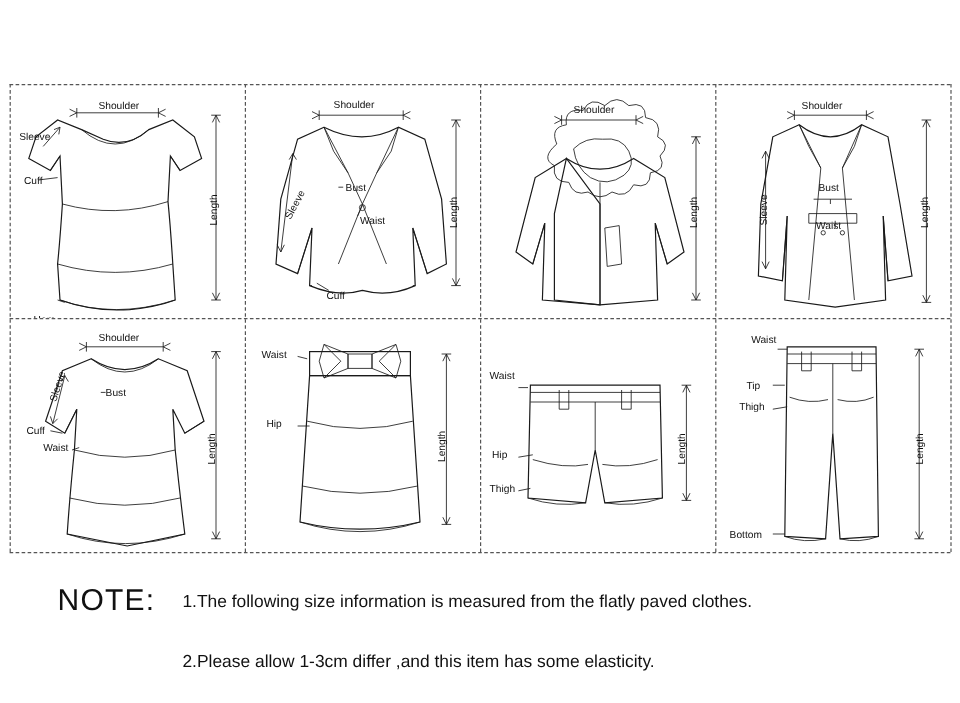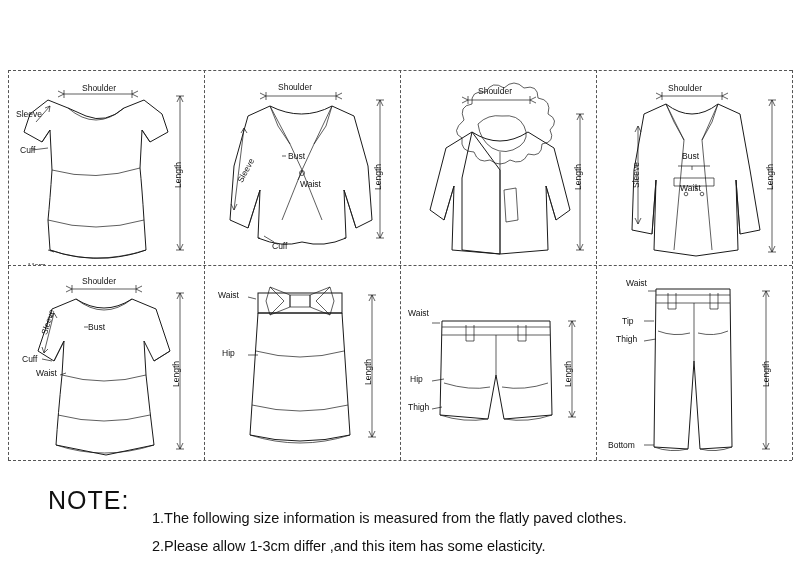--- a/index.html
+++ b/index.html
@@ -92,24 +92,23 @@
     top: 6px;
     font-size: 25px;
     letter-spacing: 1px;
     color: #111;
   }
   .note-line {
     position: absolute;
     left: 152px;
     font-size: 14.5px;
     color: #111;
-    margin-top: 16px;
   }
   .note-line.l1 { top: 14px; }
-  .note-line.l2 { top: 42px; text-align: right; }
+  .note-line.l2 { top: 64px; text-align: right; }
   .fig-line { fill: none; stroke: #1a1a1a; stroke-width: 1; }
   .fig-thin { fill: none; stroke: #1a1a1a; stroke-width: 0.7; }
   .fig-dim  { fill: none; stroke: #1a1a1a; stroke-width: 0.7; }
 </style>
 </head>
 <body>
 
 <div class="page">
 
 

